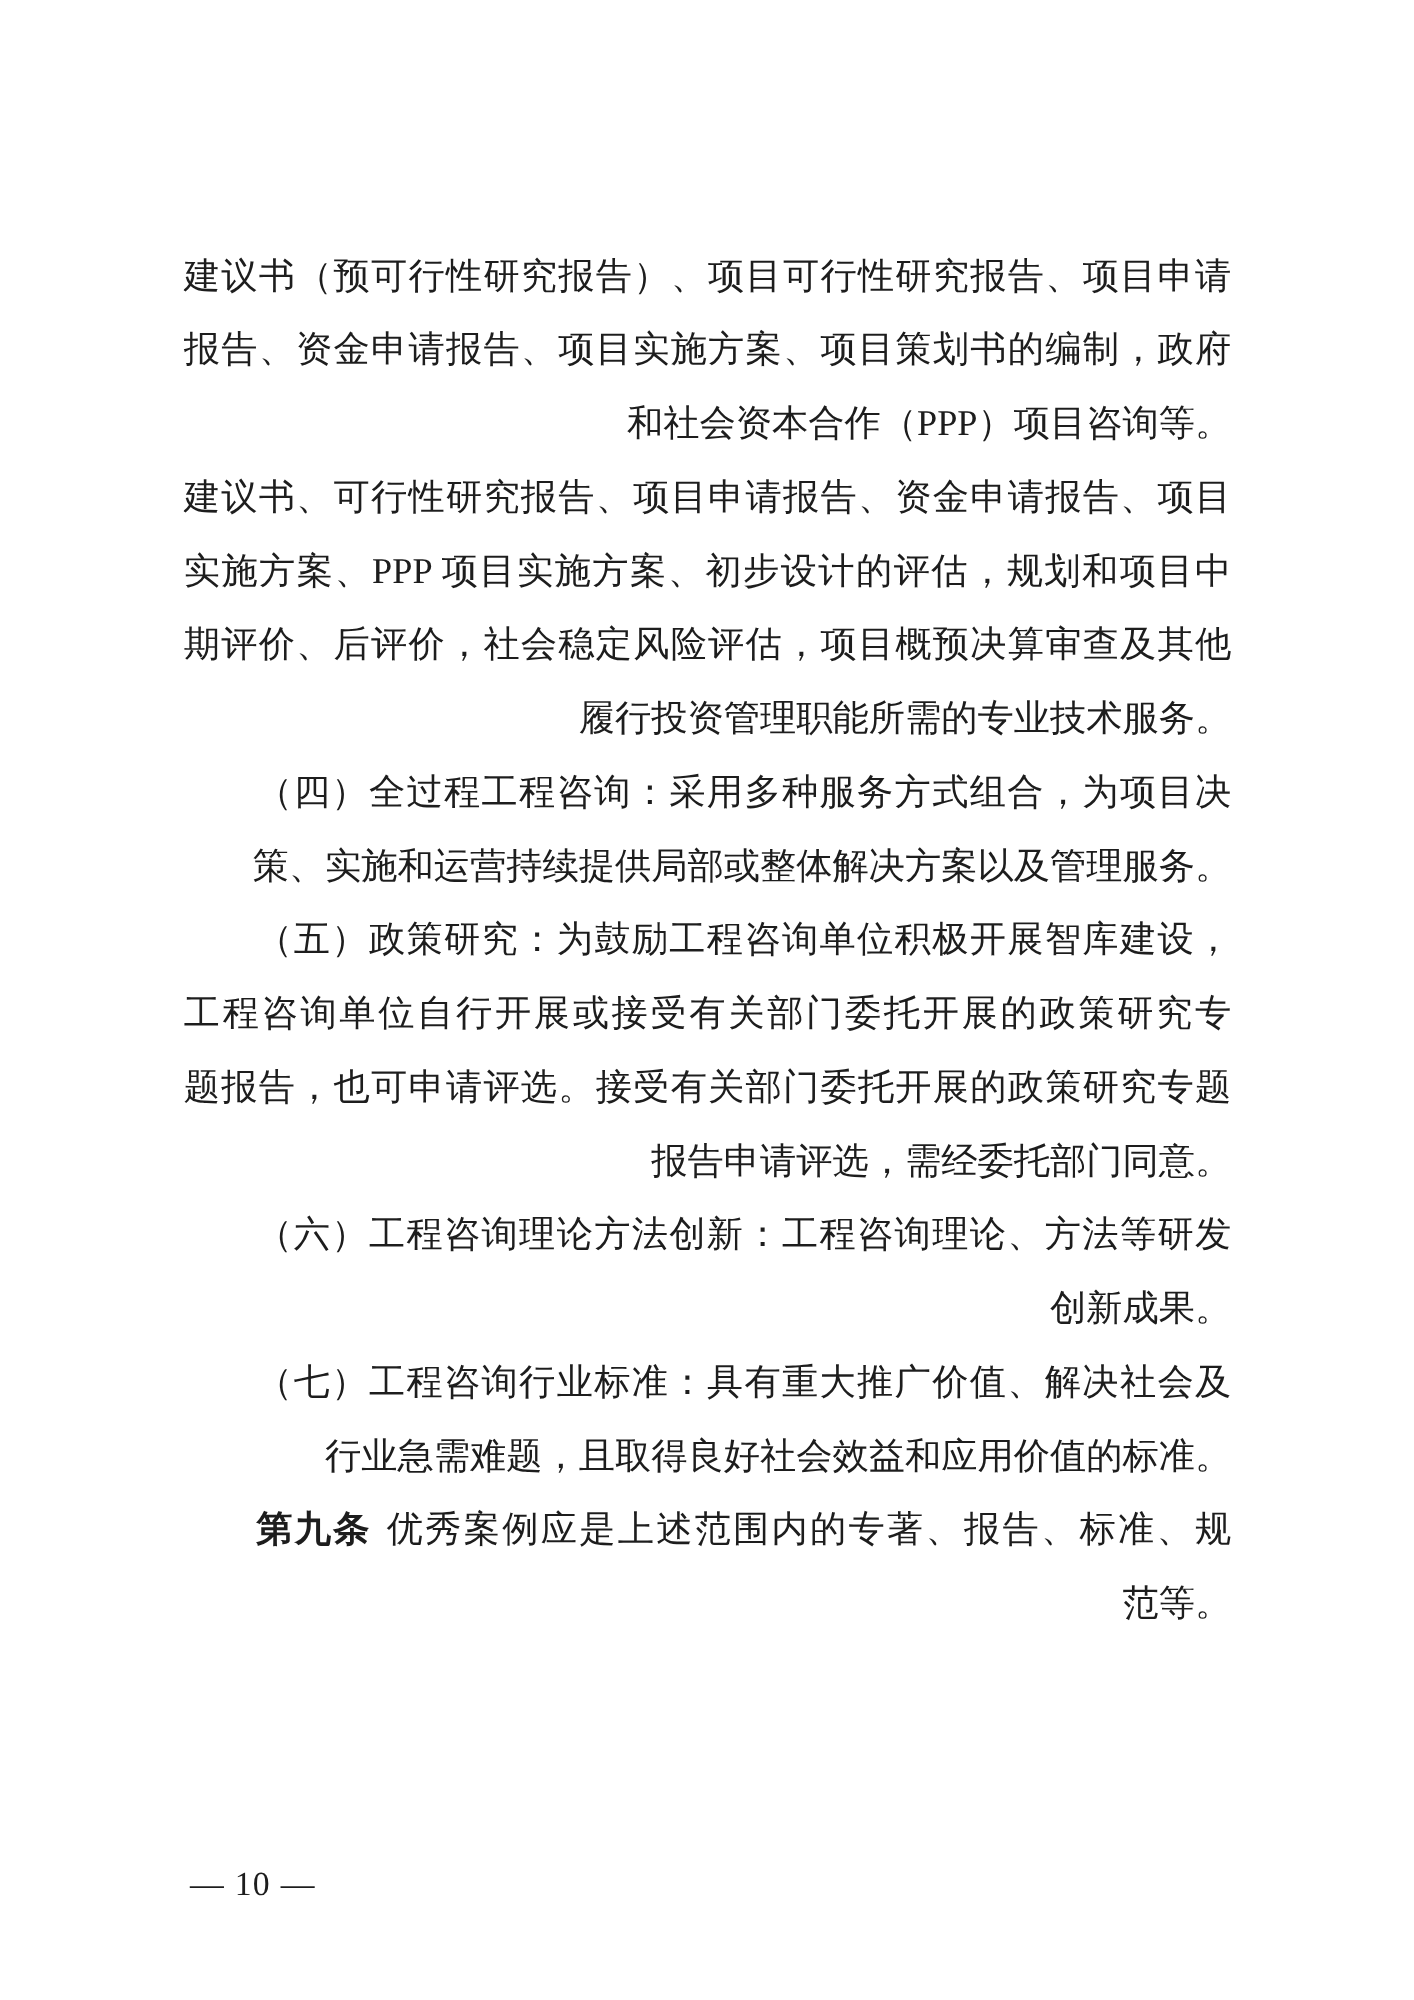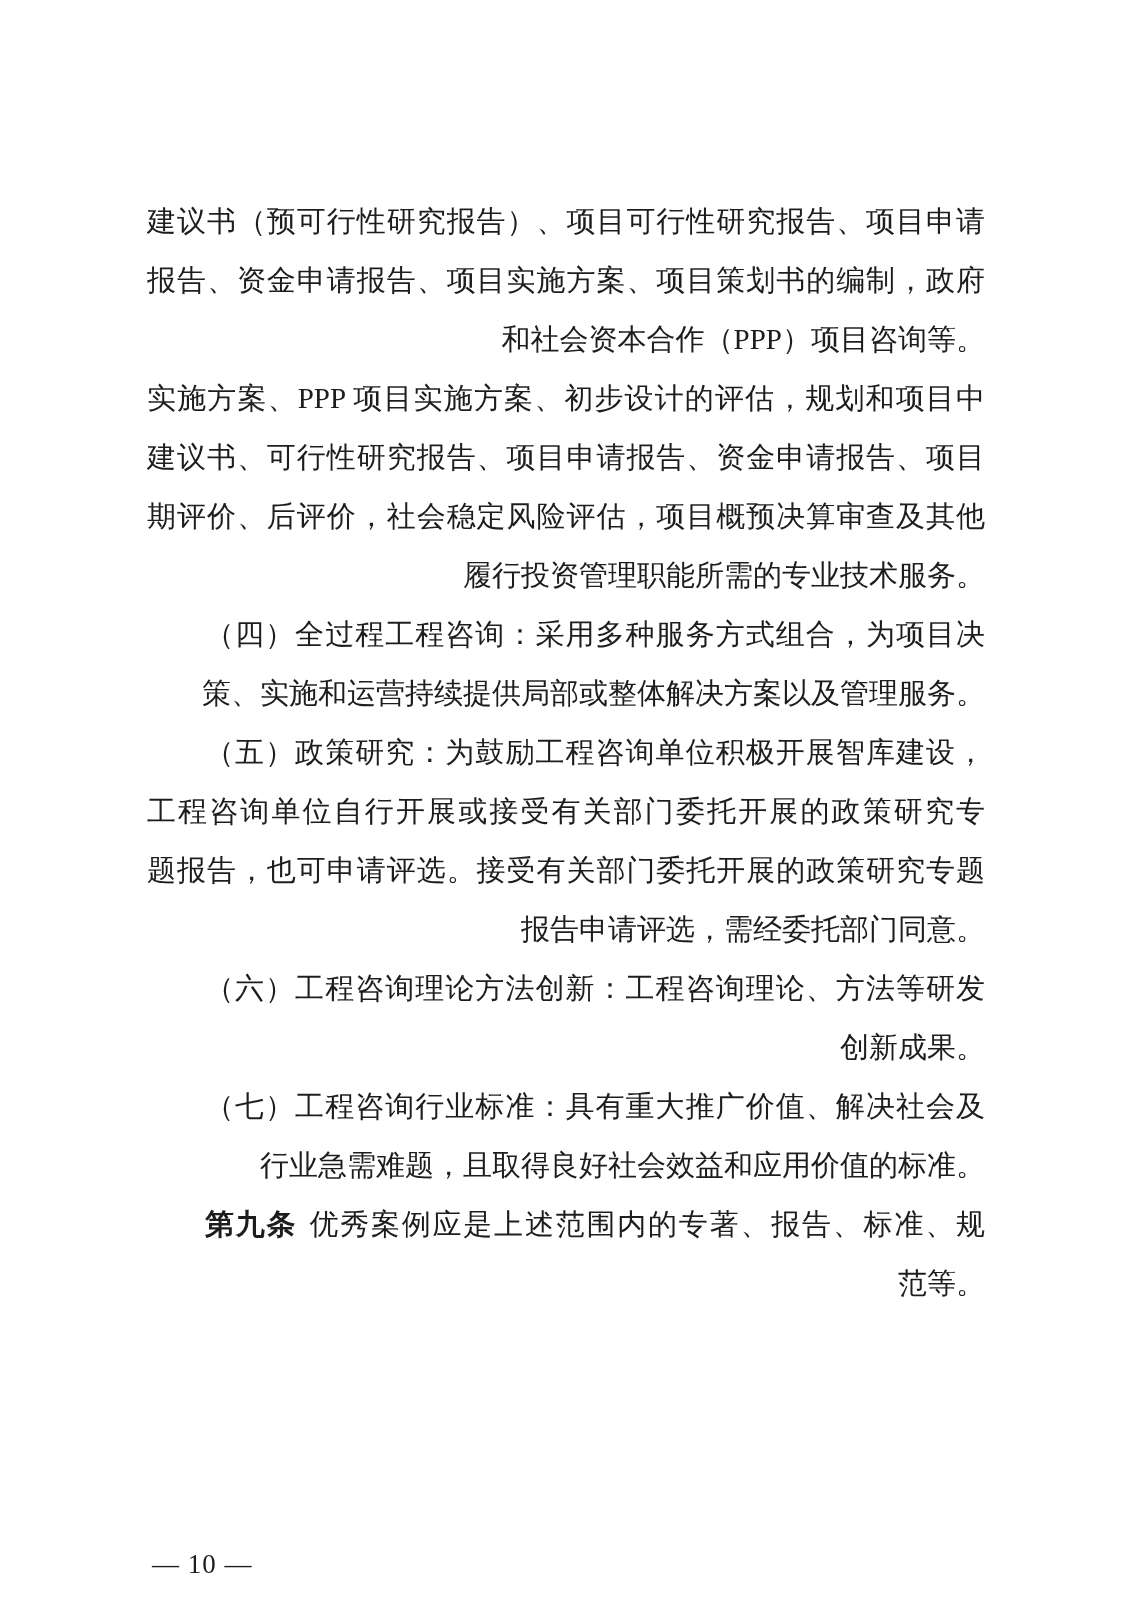--- a/index.html
+++ b/index.html
@@ -39,38 +39,38 @@
   .line.indent {
     text-indent: 58px;
   }
   .bold-prefix {
     font-weight: bold;
     margin-right: 12px;
   }
   .page-number {
     position: absolute;
     left: 152px;
-    top: 1547px;
+    top: 1490px;
     font-size: 27px;
     line-height: 34px;
     color: #1d1d1d;
     letter-spacing: 1px;
     font-family: "Liberation Serif", "DejaVu Serif", serif;
   }
 </style>
 </head>
 <body>
 
 <div class="page">
   <div class="doc-body" id="doc-body">
       <div class="line justify">建议书（预可行性研究报告）、项目可行性研究报告、项目申请</div>
       <div class="line justify">报告、资金申请报告、项目实施方案、项目策划书的编制，政府</div>
       <div class="line">和社会资本合作（PPP）项目咨询等。</div>
+      <div class="line justify">建议书、可行性研究报告、项目申请报告、资金申请报告、项目</div>
       <div class="line justify">实施方案、PPP 项目实施方案、初步设计的评估，规划和项目中</div>
-      <div class="line justify">建议书、可行性研究报告、项目申请报告、资金申请报告、项目</div>
       <div class="line justify">期评价、后评价，社会稳定风险评估，项目概预决算审查及其他</div>
       <div class="line">履行投资管理职能所需的专业技术服务。</div>
       <div class="line justify indent">（四）全过程工程咨询：采用多种服务方式组合，为项目决</div>
       <div class="line">策、实施和运营持续提供局部或整体解决方案以及管理服务。</div>
       <div class="line justify indent">（五）政策研究：为鼓励工程咨询单位积极开展智库建设，</div>
       <div class="line justify">工程咨询单位自行开展或接受有关部门委托开展的政策研究专</div>
       <div class="line justify">题报告，也可申请评选。接受有关部门委托开展的政策研究专题</div>
       <div class="line">报告申请评选，需经委托部门同意。</div>
       <div class="line justify indent">（六）工程咨询理论方法创新：工程咨询理论、方法等研发</div>
       <div class="line">创新成果。</div>

